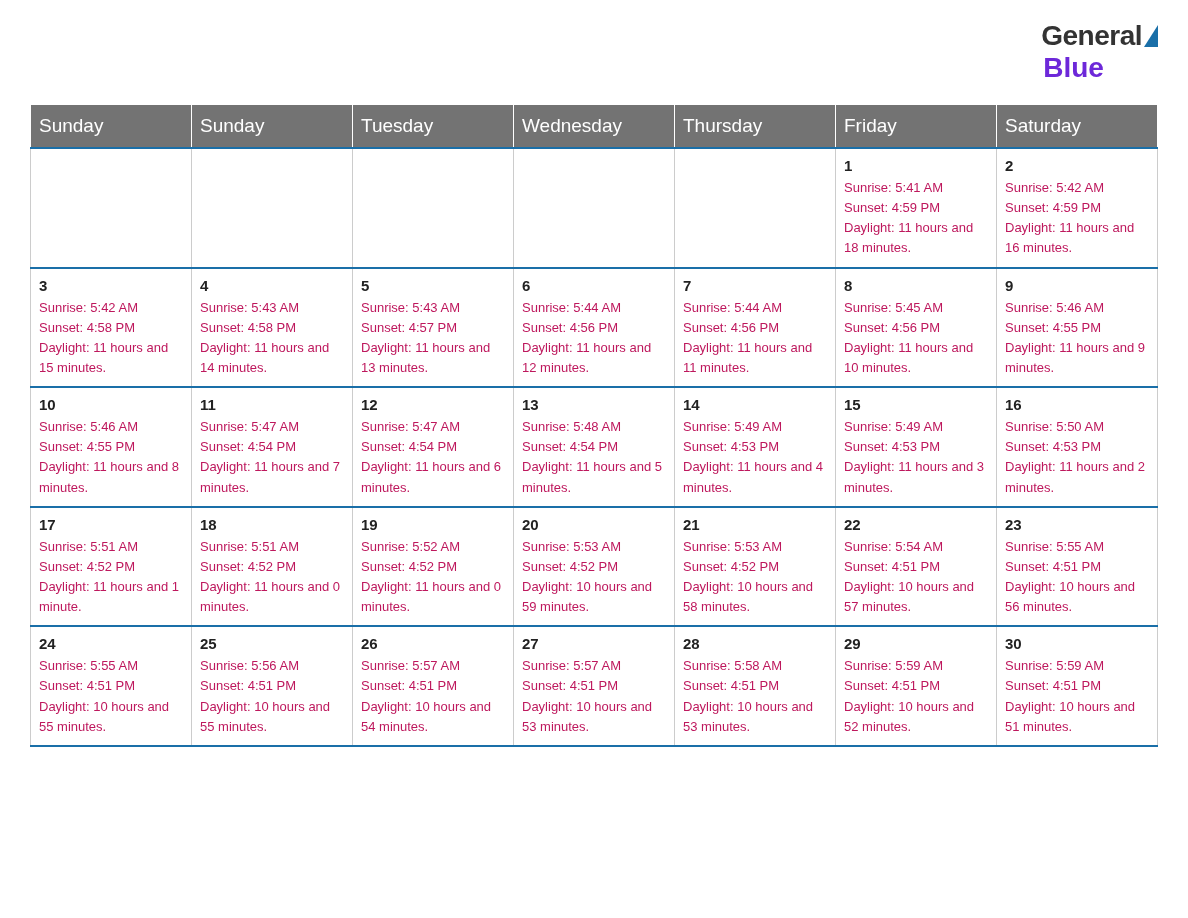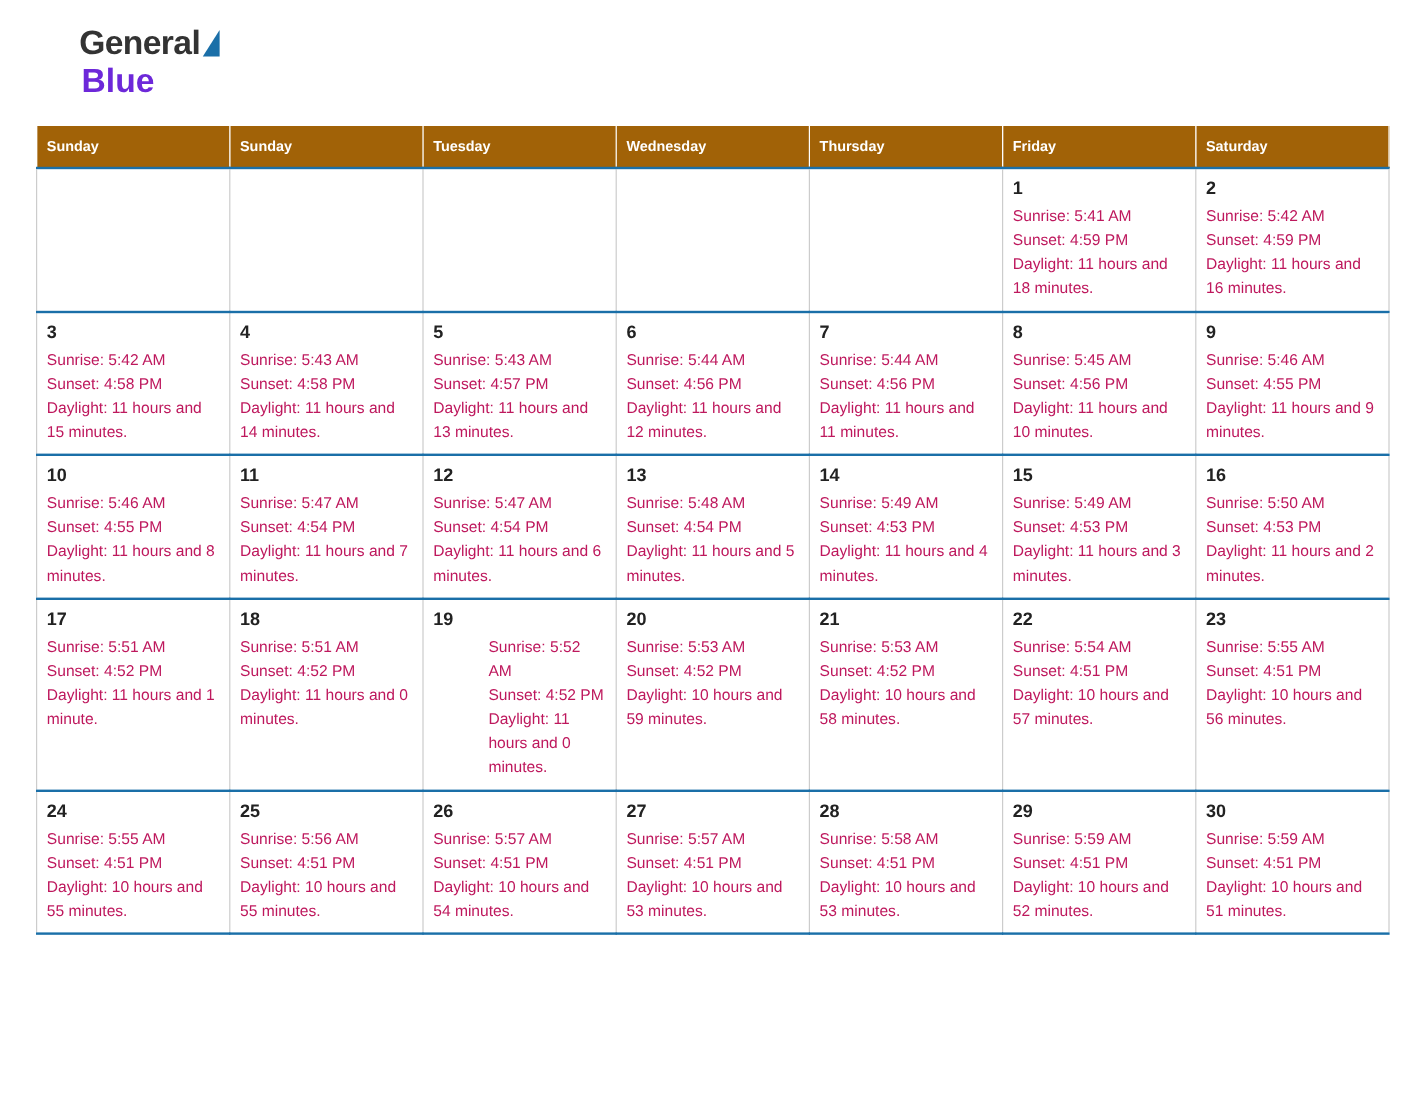--- a/index.html
+++ b/index.html
@@ -5,21 +5,21 @@
     * { box-sizing: border-box; margin: 0; padding: 0; }
     body {
       font-family: Arial, sans-serif;
       background: #fff;
       padding: 20px 30px;
       width: 1188px;
       min-height: 918px;
     }
     .header {
       display: flex;
-      justify-content: space-between;
+      justify-content: flex-end;
       align-items: flex-start;
       margin-bottom: 20px;
       margin-left: 36px;
     }
     .logo {
       display: flex;
       flex-direction: column;
       align-items: flex-start;
     }
     .logo-top {
@@ -58,26 +58,26 @@
     .location-title {
       font-size: 22px;
       color: #222;
       margin-top: 4px;
     }
     .calendar {
       width: 100%;
       border-collapse: collapse;
     }
     .calendar th {
-      background-color: #a16207;
+      background-color: #737373;
       color: #fff;
       padding: 10px 8px;
       text-align: left;
-      font-size: 12px;
-      font-weight: bold;
+      font-size: 19px;
+      font-weight: normal;
       border: 1px solid #fff;
     }
     .calendar td {
       vertical-align: top;
       padding: 8px;
       border: 1px solid #ccc;
       width: 14.28%;
       min-height: 110px;
       font-size: 13px;
       color: #333;
@@ -241,21 +241,21 @@
 Daylight: 11 hours and 1 minute.</div>
         </td>
         <td>
           <div class="day-number">18</div>
           <div class="day-info" style="white-space: pre-line;">Sunrise: 5:51 AM
 Sunset: 4:52 PM
 Daylight: 11 hours and 0 minutes.</div>
         </td>
         <td>
           <div class="day-number">19</div>
-          <div class="day-info" style="white-space: pre-line; margin-left: 46px;">Sunrise: 5:52 AM
+          <div class="day-info" style="white-space: pre-line;">Sunrise: 5:52 AM
 Sunset: 4:52 PM
 Daylight: 11 hours and 0 minutes.</div>
         </td>
         <td>
           <div class="day-number">20</div>
           <div class="day-info" style="white-space: pre-line;">Sunrise: 5:53 AM
 Sunset: 4:52 PM
 Daylight: 10 hours and 59 minutes.</div>
         </td>
         <td>

